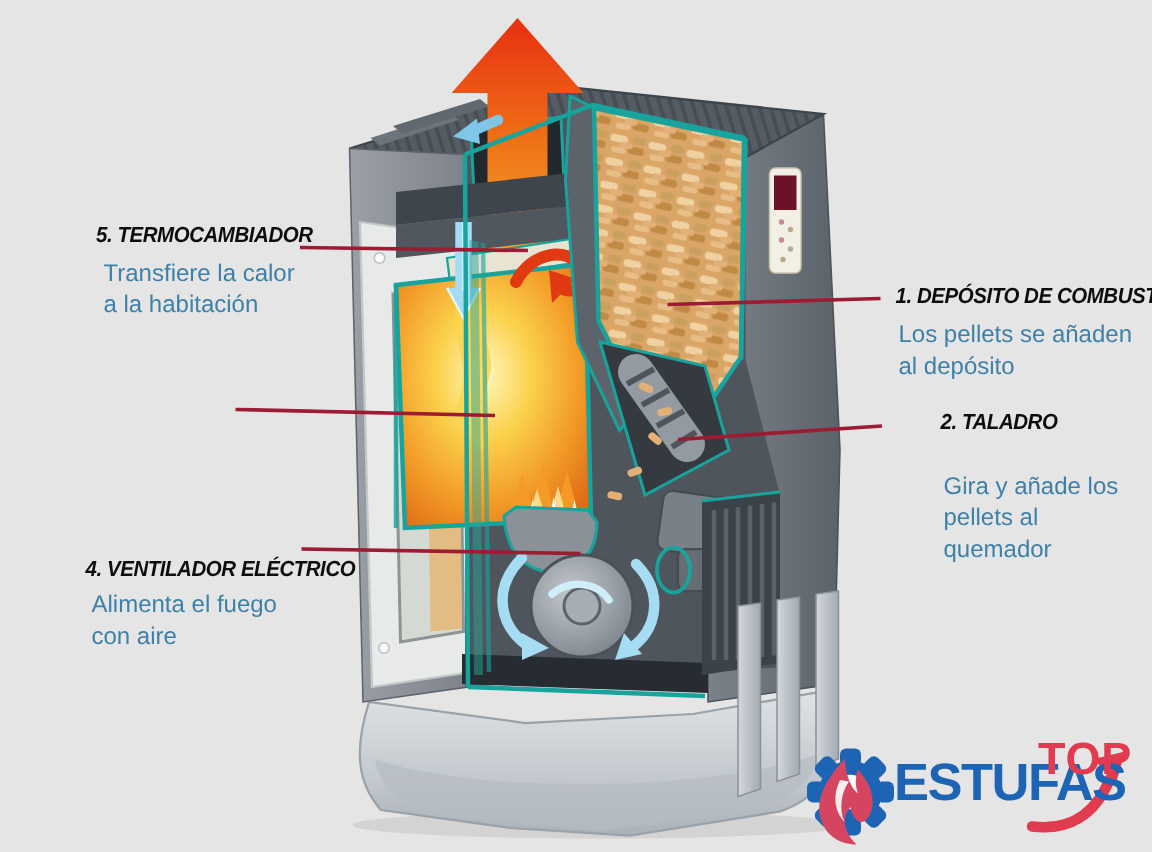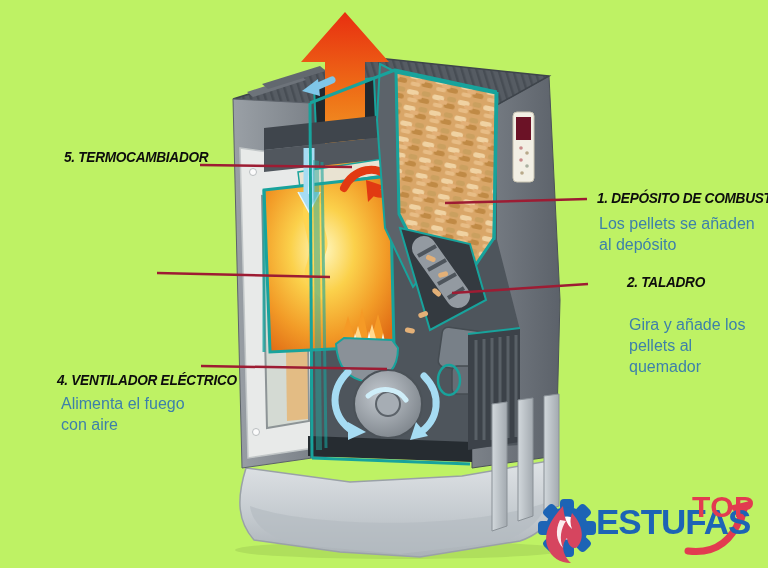--- a/index.html
+++ b/index.html
@@ -1,16 +1,16 @@
 <!DOCTYPE html>
 <html><head>
 <meta charset="utf-8">
 <style>
   html,body{margin:0;padding:0;background:#ffffff;}
-  .stage{position:relative;width:768px;height:568px;background:#bef264;overflow:hidden;
+  .stage{position:relative;width:768px;height:568px;background:#e5e5e5;overflow:hidden;
          font-family:"Liberation Sans",sans-serif;}
   .illustration{position:absolute;left:0;top:0;width:768px;height:568px;}
   .callout{position:absolute;}
   .callout-heading{font-family:"Liberation Sans",sans-serif;font-style:italic;font-weight:700;
          font-size:14.5px;color:#0d0d0d;letter-spacing:-0.3px;white-space:nowrap;
          transform:scaleX(.94);transform-origin:left top;}
   .callout-desc{font-family:"Liberation Sans",sans-serif;font-size:16px;line-height:21px;
          color:#3d80aa;white-space:pre-line;}
   .indent-sm{margin-left:5px;margin-top:7px;}
   .indent-md{margin-left:12px;margin-top:7px;}
@@ -202,20 +202,22 @@
       <line x1="445" y1="203" x2="587" y2="199"></line>
       <line x1="452" y1="293" x2="588" y2="284"></line>
       <line x1="157" y1="273" x2="330" y2="277"></line>
       <line x1="201" y1="366" x2="387" y2="369"></line>
       <line x1="200" y1="165" x2="352" y2="167"></line>
     </g>
   </svg>
 
   <div class="callout" style="left:64px;top:149px;">
     <div class="callout-heading">5. TERMOCAMBIADOR</div>
+    <div class="callout-desc indent-sm">Transfiere la calor
+a la habitación</div>
   </div>
 
 
   <div class="callout" style="left:57px;top:372px;">
     <div class="callout-heading">4. VENTILADOR ELÉCTRICO</div>
     <div class="callout-desc indent-lg">Alimenta el fuego
 con aire</div>
   </div>
 
   <div class="callout" style="left:597px;top:190px;">

